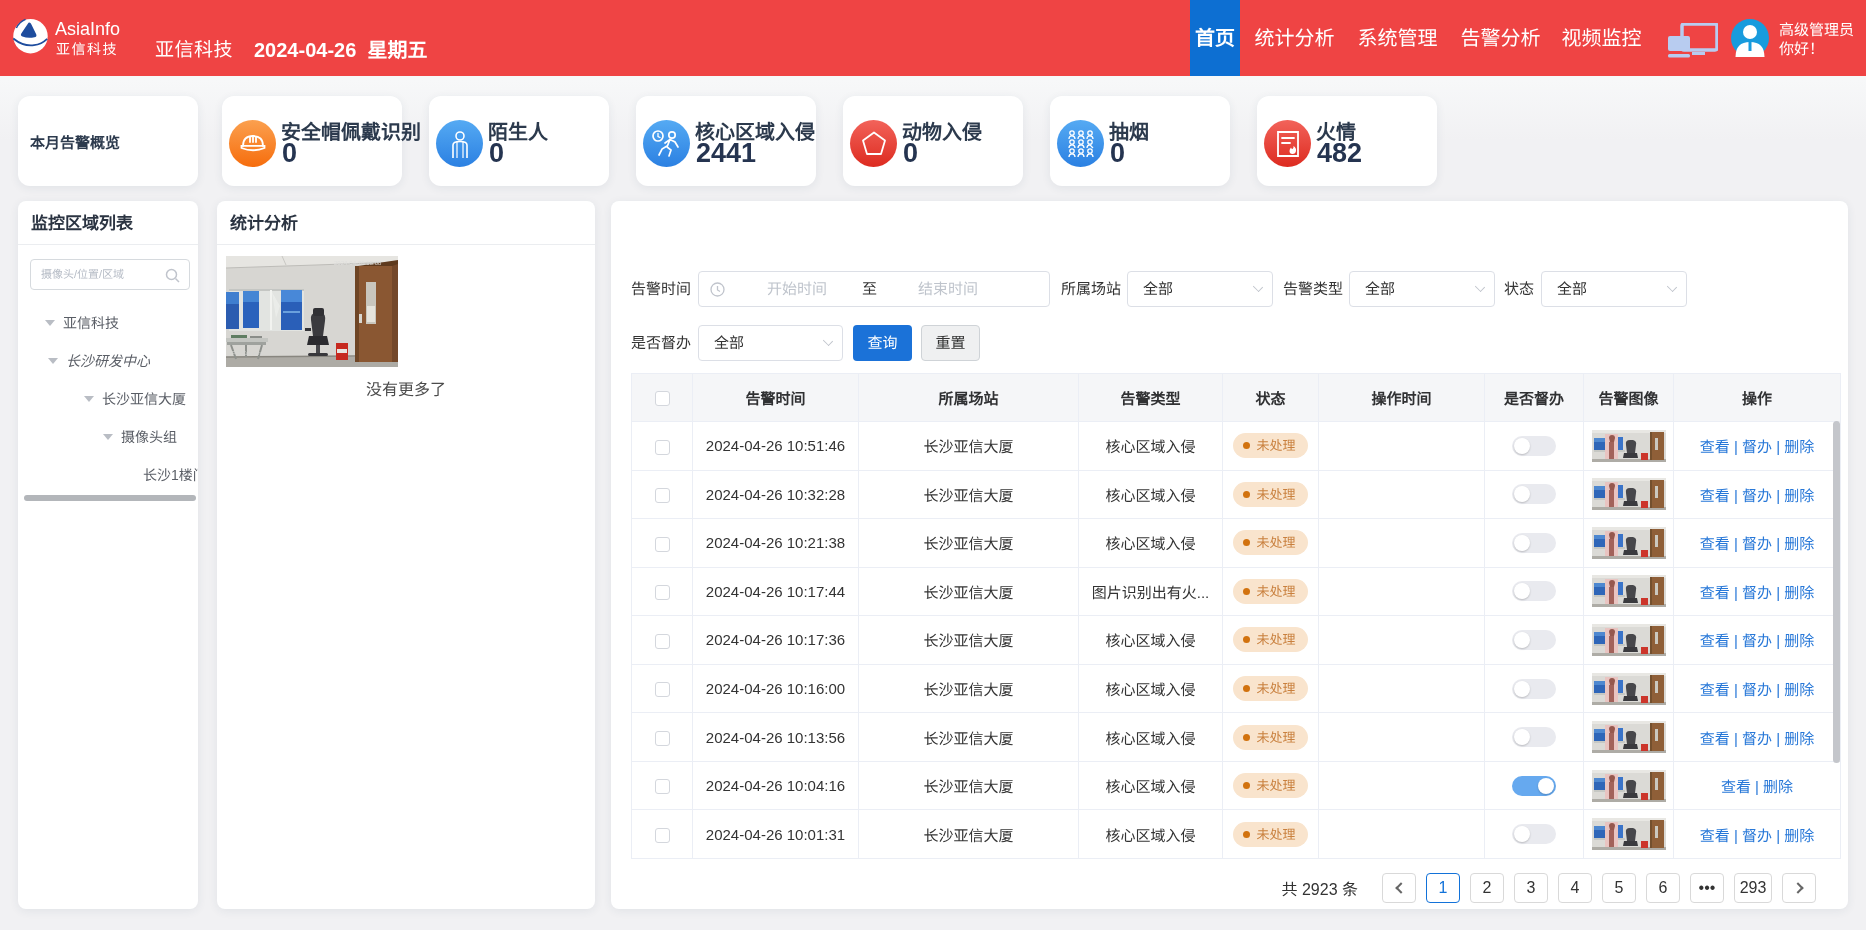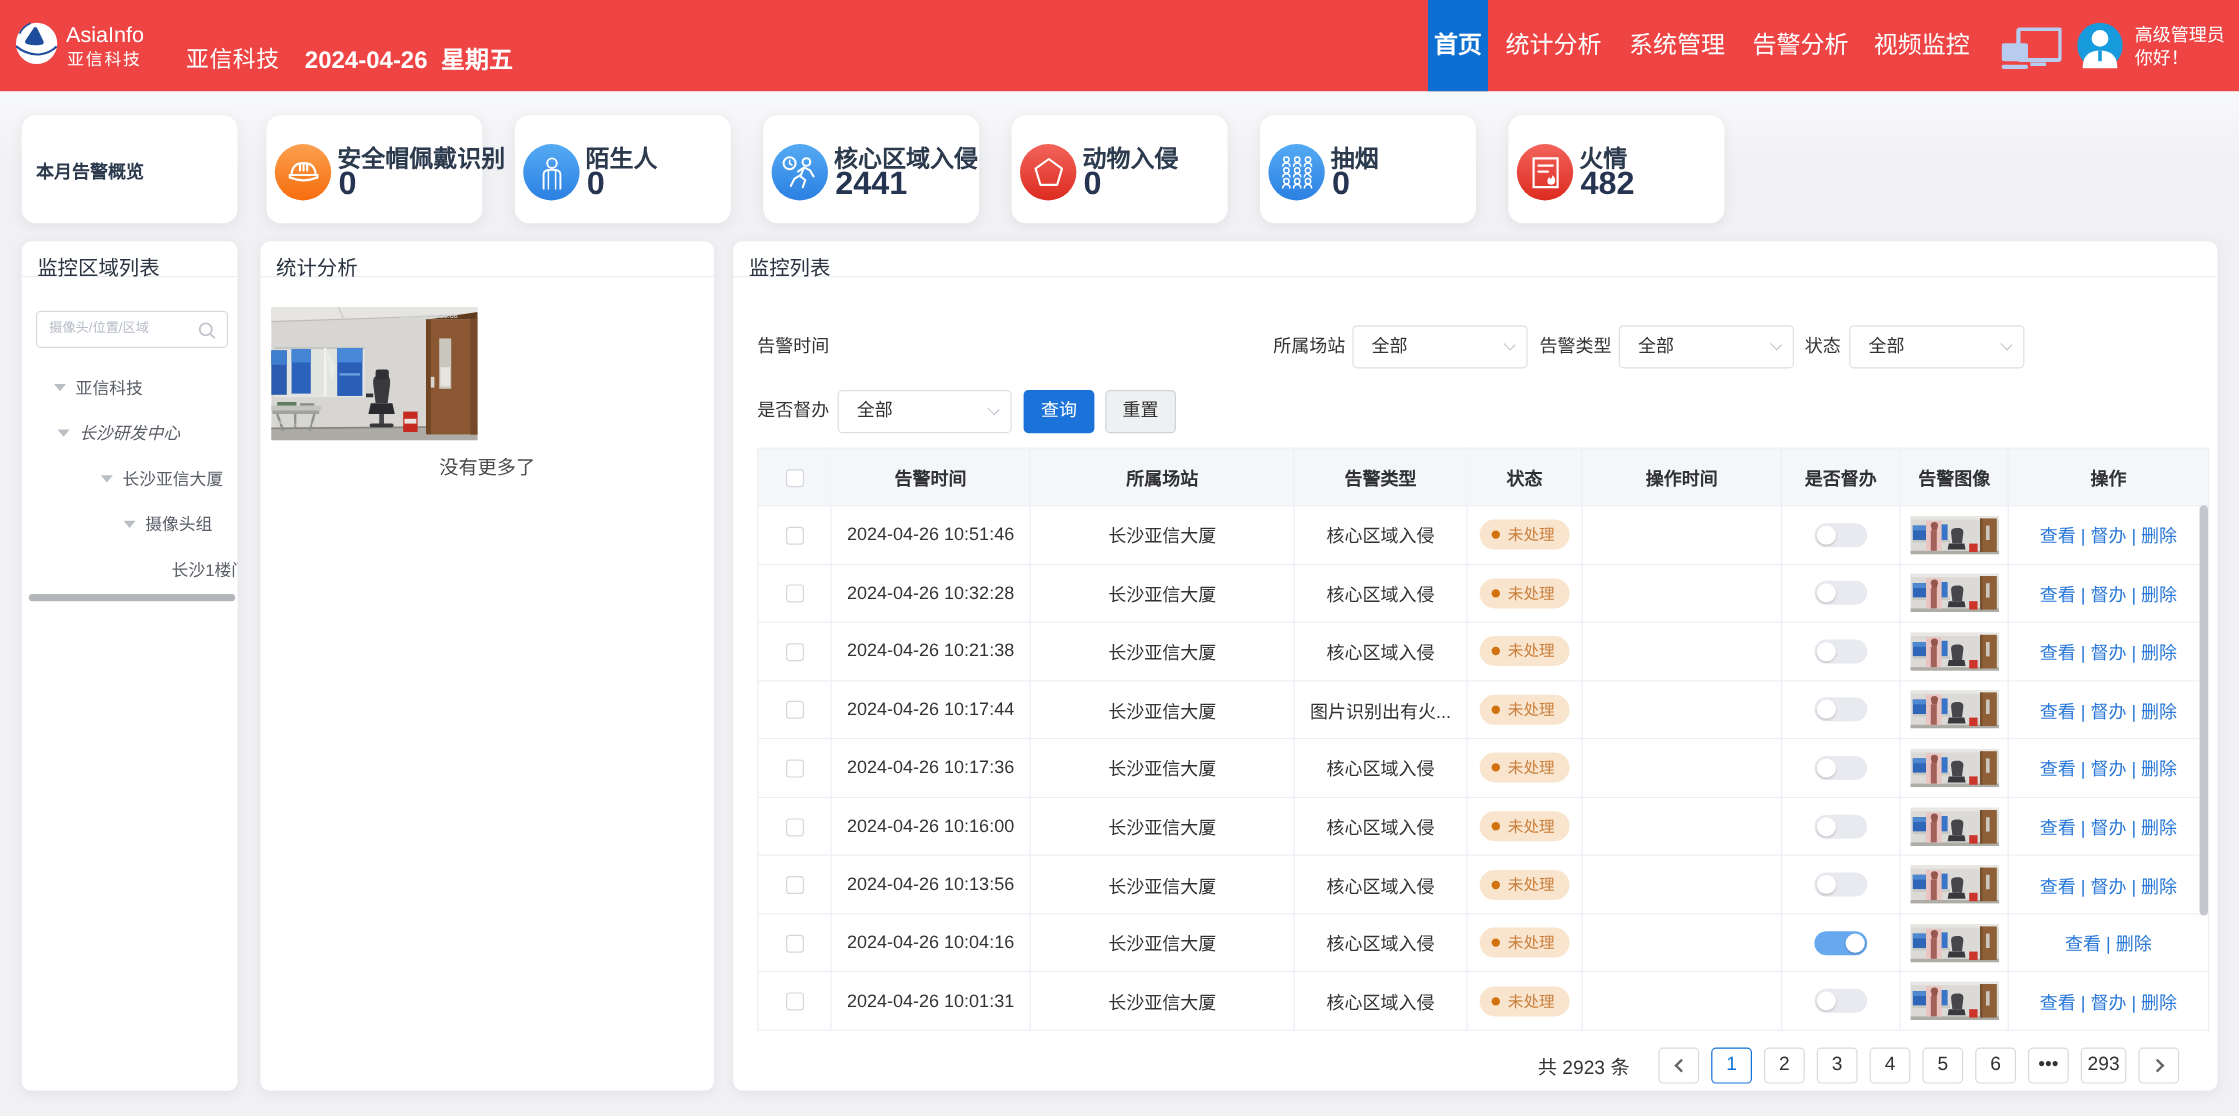--- a/index.html
+++ b/index.html
@@ -17,21 +17,21 @@
 .card{position:absolute;top:96px;width:180px;height:90px;background:#fff;border-radius:12px;box-shadow:0 2px 10px rgba(40,60,90,.08);}
 .card .ttl{position:absolute;left:59px;top:116px;font-size:20px;font-weight:bold;color:#2c3a4d;margin-top:-96px;white-space:nowrap;}
 .card .num{position:absolute;left:60px;top:138px;font-size:27px;font-weight:bold;color:#253450;margin-top:-96px;}
 .card .cir{position:absolute;left:7px;top:24px;width:47px;height:47px;border-radius:50%;}
 .cir.o{background:linear-gradient(180deg,#fba04f,#f66d0d);}
 .cir.b{background:linear-gradient(180deg,#55aaf3,#2b80e2);}
 .cir.r{background:linear-gradient(180deg,#f2635a,#dd2b20);}
 .cir svg{position:absolute;left:50%;top:50%;transform:translate(-50%,-50%);}
 
 .panel{position:absolute;top:201px;background:#fff;border-radius:8px;box-shadow:0 2px 10px rgba(40,60,90,.08);}
-.phead{height:30px;line-height:46px;border-bottom:1px solid #ebedf0;font-size:17px;font-weight:normal;color:#2b3442;padding-left:13px;}
+.phead{height:44px;line-height:46px;border-bottom:1px solid #ebedf0;font-size:17px;font-weight:bold;color:#2b3442;padding-left:13px;}
 
 #lp{left:18px;width:180px;height:708px;overflow:hidden;}
 #lp .search{position:absolute;left:12px;top:58px;width:160px;height:31px;border:1px solid #d6dade;border-radius:4px;color:#b6bcc6;font-size:11px;line-height:29px;padding-left:10px;}
 .trow{position:absolute;white-space:nowrap;font-size:14px;color:#5a5e66;height:20px;line-height:20px;}
 .caret{display:inline-block;width:0;height:0;border-left:5px solid transparent;border-right:5px solid transparent;border-top:6px solid #b9bdc4;vertical-align:middle;margin-right:8px;margin-top:-2px;}
 #lp .hbar{position:absolute;left:6px;top:294px;width:172px;height:6px;border-radius:3px;background:#b3b6ba;}
 
 #mp{left:217px;width:378px;height:708px;}
 #mp .nomore{position:absolute;left:0;top:175px;width:100%;text-align:center;font-size:16px;color:#4c4c4c;}
 
@@ -249,23 +249,31 @@
     <path d="M5 89 L10 103 M36 89 L32 103 M20 89 L20 101" stroke="#8e918d" stroke-width="2"></path>
     <rect x="5" y="79" width="16" height="3" fill="#5f7d62"></rect>
     <rect x="24" y="80" width="12" height="2" fill="#8a8d89"></rect>
     <text x="108" y="9" font-size="6" fill="#dededc" font-family="Liberation Sans">2024-04-26 15:08</text>
     <text x="4" y="99" font-size="6" fill="#d6d6d4" font-family="Liberation Sans">IPC Camera</text>
   </svg>
   <div class="nomore">没有更多了</div>
 </div>
 
 <div class="panel" id="rp">
-  <div class="phead">监控列表</div>
 
   <div class="flabel" style="left:20px;top:70px;">告警时间</div>
+  <div class="fbox" style="left:87px;top:70px;width:352px;">
+    <svg style="position:absolute;left:11px;top:10px" width="15" height="15" viewBox="0 0 15 15" fill="none" stroke="#c0c4cc" stroke-width="1.3">
+        <circle cx="7.5" cy="7.5" r="6.5"></circle>
+        <path d="M7.5 4 L7.5 8 L10 9.5"></path>
+      </svg>
+    <span class="plh" style="position:absolute;left:68px;top:0;line-height:34px;">开始时间</span>
+    <span style="position:absolute;left:163px;top:0;line-height:34px;color:#333;">至</span>
+    <span class="plh" style="position:absolute;left:219px;top:0;line-height:34px;">结束时间</span>
+  </div>
   <div class="flabel" style="left:450px;top:70px;">所属场站</div>
   <div class="fbox" style="left:516px;top:70px;width:146px;">
       <span style="position:absolute;left:15px;line-height:34px;">全部</span>
       <span class="chev"></span>
     </div>
   <div class="flabel" style="left:672px;top:70px;">告警类型</div>
   <div class="fbox" style="left:738px;top:70px;width:146px;">
       <span style="position:absolute;left:15px;line-height:34px;">全部</span>
       <span class="chev"></span>
     </div>

